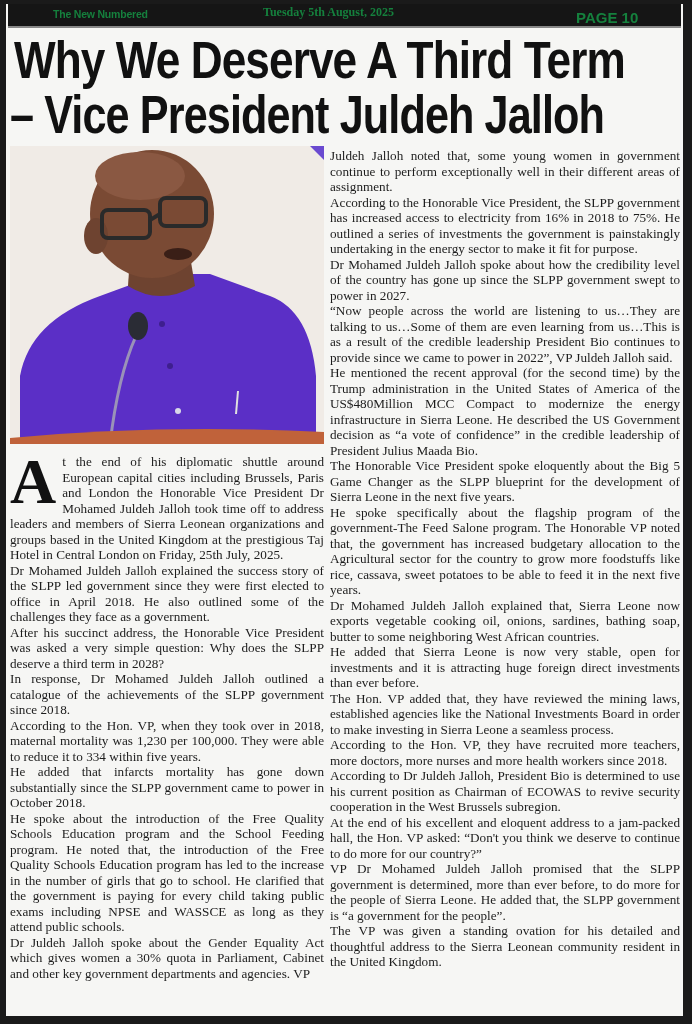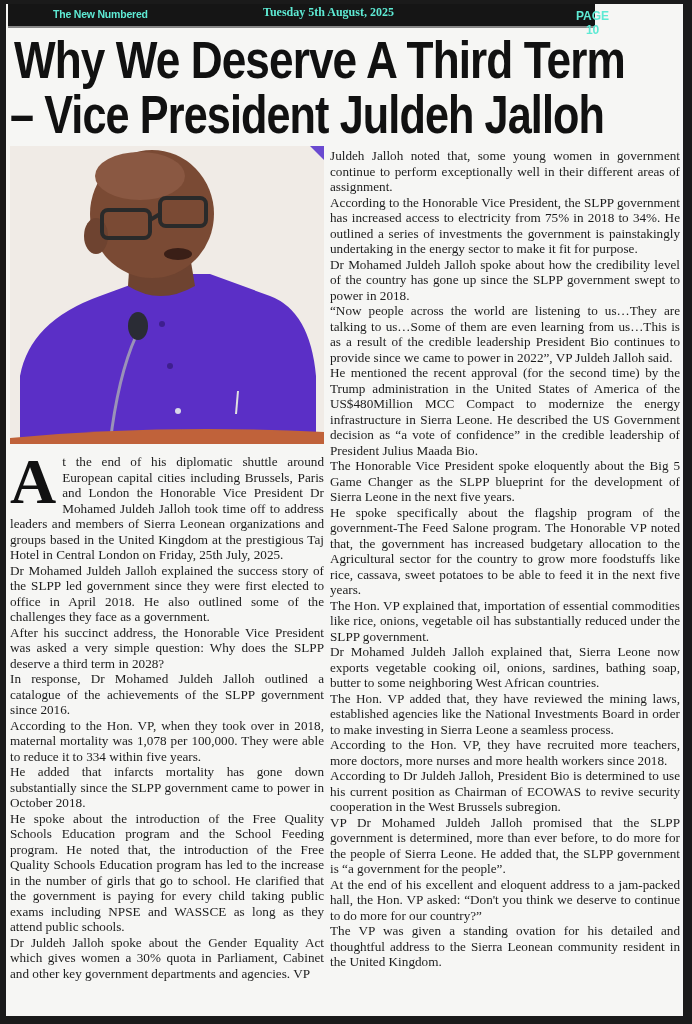--- a/index.html
+++ b/index.html
@@ -6,37 +6,36 @@
   body {
     width: 692px; height: 1024px; overflow: hidden;
     background: #1a1a1a;
     font-family: "Liberation Serif", serif;
   }
   .page {
     position: absolute; left: 6px; top: 4px; width: 677px; height: 1012px;
     background: #f6f6f4; overflow: hidden;
   }
   .masthead {
-    position: absolute; left: 2px; top: 0; width: 587px; height: 22px;
-    background: #151515; color: #5eead4;
+    position: absolute; left: 2px; top: 0; width: 673px; height: 22px;
+    background: #151515; color: #15803d;
     border-bottom: 2px solid #888;
-    text-align: center;
   }
   .masthead .paper {
     position: absolute; left: 45px; top: 4px;
     font-family: "Liberation Sans", sans-serif; font-weight: bold; font-size: 10.5px;
     letter-spacing: -0.2px;
   }
   .masthead .date {
     position: absolute; left: 255px; top: 1px;
     font-family: "Liberation Serif", serif; font-weight: bold; font-size: 12px;
   }
   .masthead .pageno {
     position: absolute; left: 568px; top: 5px;
-    font-family: "Liberation Sans", sans-serif; font-weight: bold; font-size: 12px;
+    font-family: "Liberation Sans", sans-serif; font-weight: bold; font-size: 15px;
   }
   .headline {
     position: absolute; left: 4px; top: 28px; width: 672px;
     font-family: "Liberation Sans", sans-serif; font-weight: bold;
     color: #111; line-height: 54px;
   }
   .headline .l1, .headline .l2 {
     display: block; white-space: nowrap;
     font-size: 48px; transform-origin: left top;
     letter-spacing: -1px;
@@ -108,38 +107,38 @@
       <path d="M0 292 Q150 278 314 286 L314 298 L0 298 Z" fill="#c0623a"></path>
     </svg>
   </div>
 
   <div class="col colL">
     <p>
       <span class="dropcap">A</span><span>t the end of his diplomatic shuttle around European capital cities including Brussels, Paris and London the Honorable Vice President Dr Mohamed Juldeh Jalloh took time off to address leaders and members of Sierra Leonean organizations and groups based in the United Kingdom at the prestigious Taj Hotel in Central London on Friday, 25th July, 2025.</span>
     </p>
     <p>Dr Mohamed Juldeh Jalloh explained the success story of the SLPP led government since they were first elected to office in April 2018. He also outlined some of the challenges they face as a government.</p>
     <p>After his succinct address, the Honorable Vice President was asked a very simple question: Why does the SLPP deserve a third term in 2028?</p>
-    <p>In response, Dr Mohamed Juldeh Jalloh outlined a catalogue of the achievements of the SLPP government since 2016.</p>
-    <p>According to the Hon. VP, when they took over in 2018, maternal mortality was 1,078 per 100,000. They were able to reduce it to 334 within five years.</p>
+    <p>In response, Dr Mohamed Juldeh Jalloh outlined a catalogue of the achievements of the SLPP government since 2018.</p>
+    <p>According to the Hon. VP, when they took over in 2018, maternal mortality was 1,230 per 100,000. They were able to reduce it to 334 within five years.</p>
     <p>He added that infarcts mortality has gone down substantially since the SLPP government came to power in October 2018.</p>
     <p>He spoke about the introduction of the Free Quality Schools Education program and the School Feeding program. He noted that, the introduction of the Free Quality Schools Education program has led to the increase in the number of girls that go to school. He clarified that the government is paying for every child taking public exams including NPSE and WASSCE as long as they attend public schools.</p>
     <p>Dr Juldeh Jalloh spoke about the Gender Equality Act which gives women a 30% quota in Parliament, Cabinet and other key government departments and agencies. VP</p>
   </div>
 
   <div class="col colR">
     <p>Juldeh Jalloh noted that, some young women in government continue to perform exceptionally well in their different areas of assignment.</p>
-    <p>According to the Honorable Vice President, the SLPP government has increased access to electricity from 75% in 2018 to 34%. He outlined a series of investments the government is painstakingly undertaking in the energy sector to make it fit for purpose.</p>
-    <p>Dr Mohamed Juldeh Jalloh spoke about how the credibility level of the country has gone up since the SLPP government swept to power in 2018.</p>
+    <p>According to the Honorable Vice President, the SLPP government has increased access to electricity from 16% in 2018 to 75%. He outlined a series of investments the government is painstakingly undertaking in the energy sector to make it fit for purpose.</p>
+    <p>Dr Mohamed Juldeh Jalloh spoke about how the credibility level of the country has gone up since the SLPP government swept to power in 2027.</p>
     <p>“Now people across the world are listening to us…They are talking to us…Some of them are even learning from us…This is as a result of the credible leadership President Bio continues to provide since we came to power in 2022”, VP Juldeh Jalloh said.</p>
     <p>He mentioned the recent approval (for the second time) by the Trump administration in the United States of America of the US$480Million MCC Compact to modernize the energy infrastructure in Sierra Leone. He described the US Government decision as “a vote of confidence” in the credible leadership of President Julius Maada Bio.</p>
     <p>The Honorable Vice President spoke eloquently about the Big 5 Game Changer as the SLPP blueprint for the development of Sierra Leone in the next five years.</p>
     <p>He spoke specifically about the flagship program of the government-The Feed Salone program. The Honorable VP noted that, the government has increased budgetary allocation to the Agricultural sector for the country to grow more foodstuffs like rice, cassava, sweet potatoes to be able to feed it in the next five years.</p>
-    <p>The Hon. VP explained that, importation of essential commodities like rice, onions, vegetable oil has substantially reduced under the SLPP government.</p>
     <p>Dr Mohamed Juldeh Jalloh explained that, Sierra Leone now exports vegetable cooking oil, onions, sardines, bathing soap, butter to some neighboring West African countries.</p>
+    <p>He added that Sierra Leone is now very stable, open for investments and it is attracting huge foreign direct investments than ever before.</p>
     <p>The Hon. VP added that, they have reviewed the mining laws, established agencies like the National Investments Board in order to make investing in Sierra Leone a seamless process.</p>
     <p>According to the Hon. VP, they have recruited more teachers, more doctors, more nurses and more health workers since 2018.</p>
     <p>According to Dr Juldeh Jalloh, President Bio is determined to use his current position as Chairman of ECOWAS to revive security cooperation in the West Brussels subregion.</p>
+    <p>At the end of his excellent and eloquent address to a jam-packed hall, the Hon. VP asked: “Don't you think we deserve to continue to do more for our country?”</p>
     <p>VP Dr Mohamed Juldeh Jalloh promised that the SLPP government is determined, more than ever before, to do more for the people of Sierra Leone. He added that, the SLPP government is “a government for the people”.</p>
-    <p>At the end of his excellent and eloquent address to a jam-packed hall, the Hon. VP asked: “Don't you think we deserve to continue to do more for our country?”</p>
     <p>The VP was given a standing ovation for his detailed and thoughtful address to the Sierra Leonean community resident in the United Kingdom.</p>
   </div>
 
 </div>
 
 </body></html>

